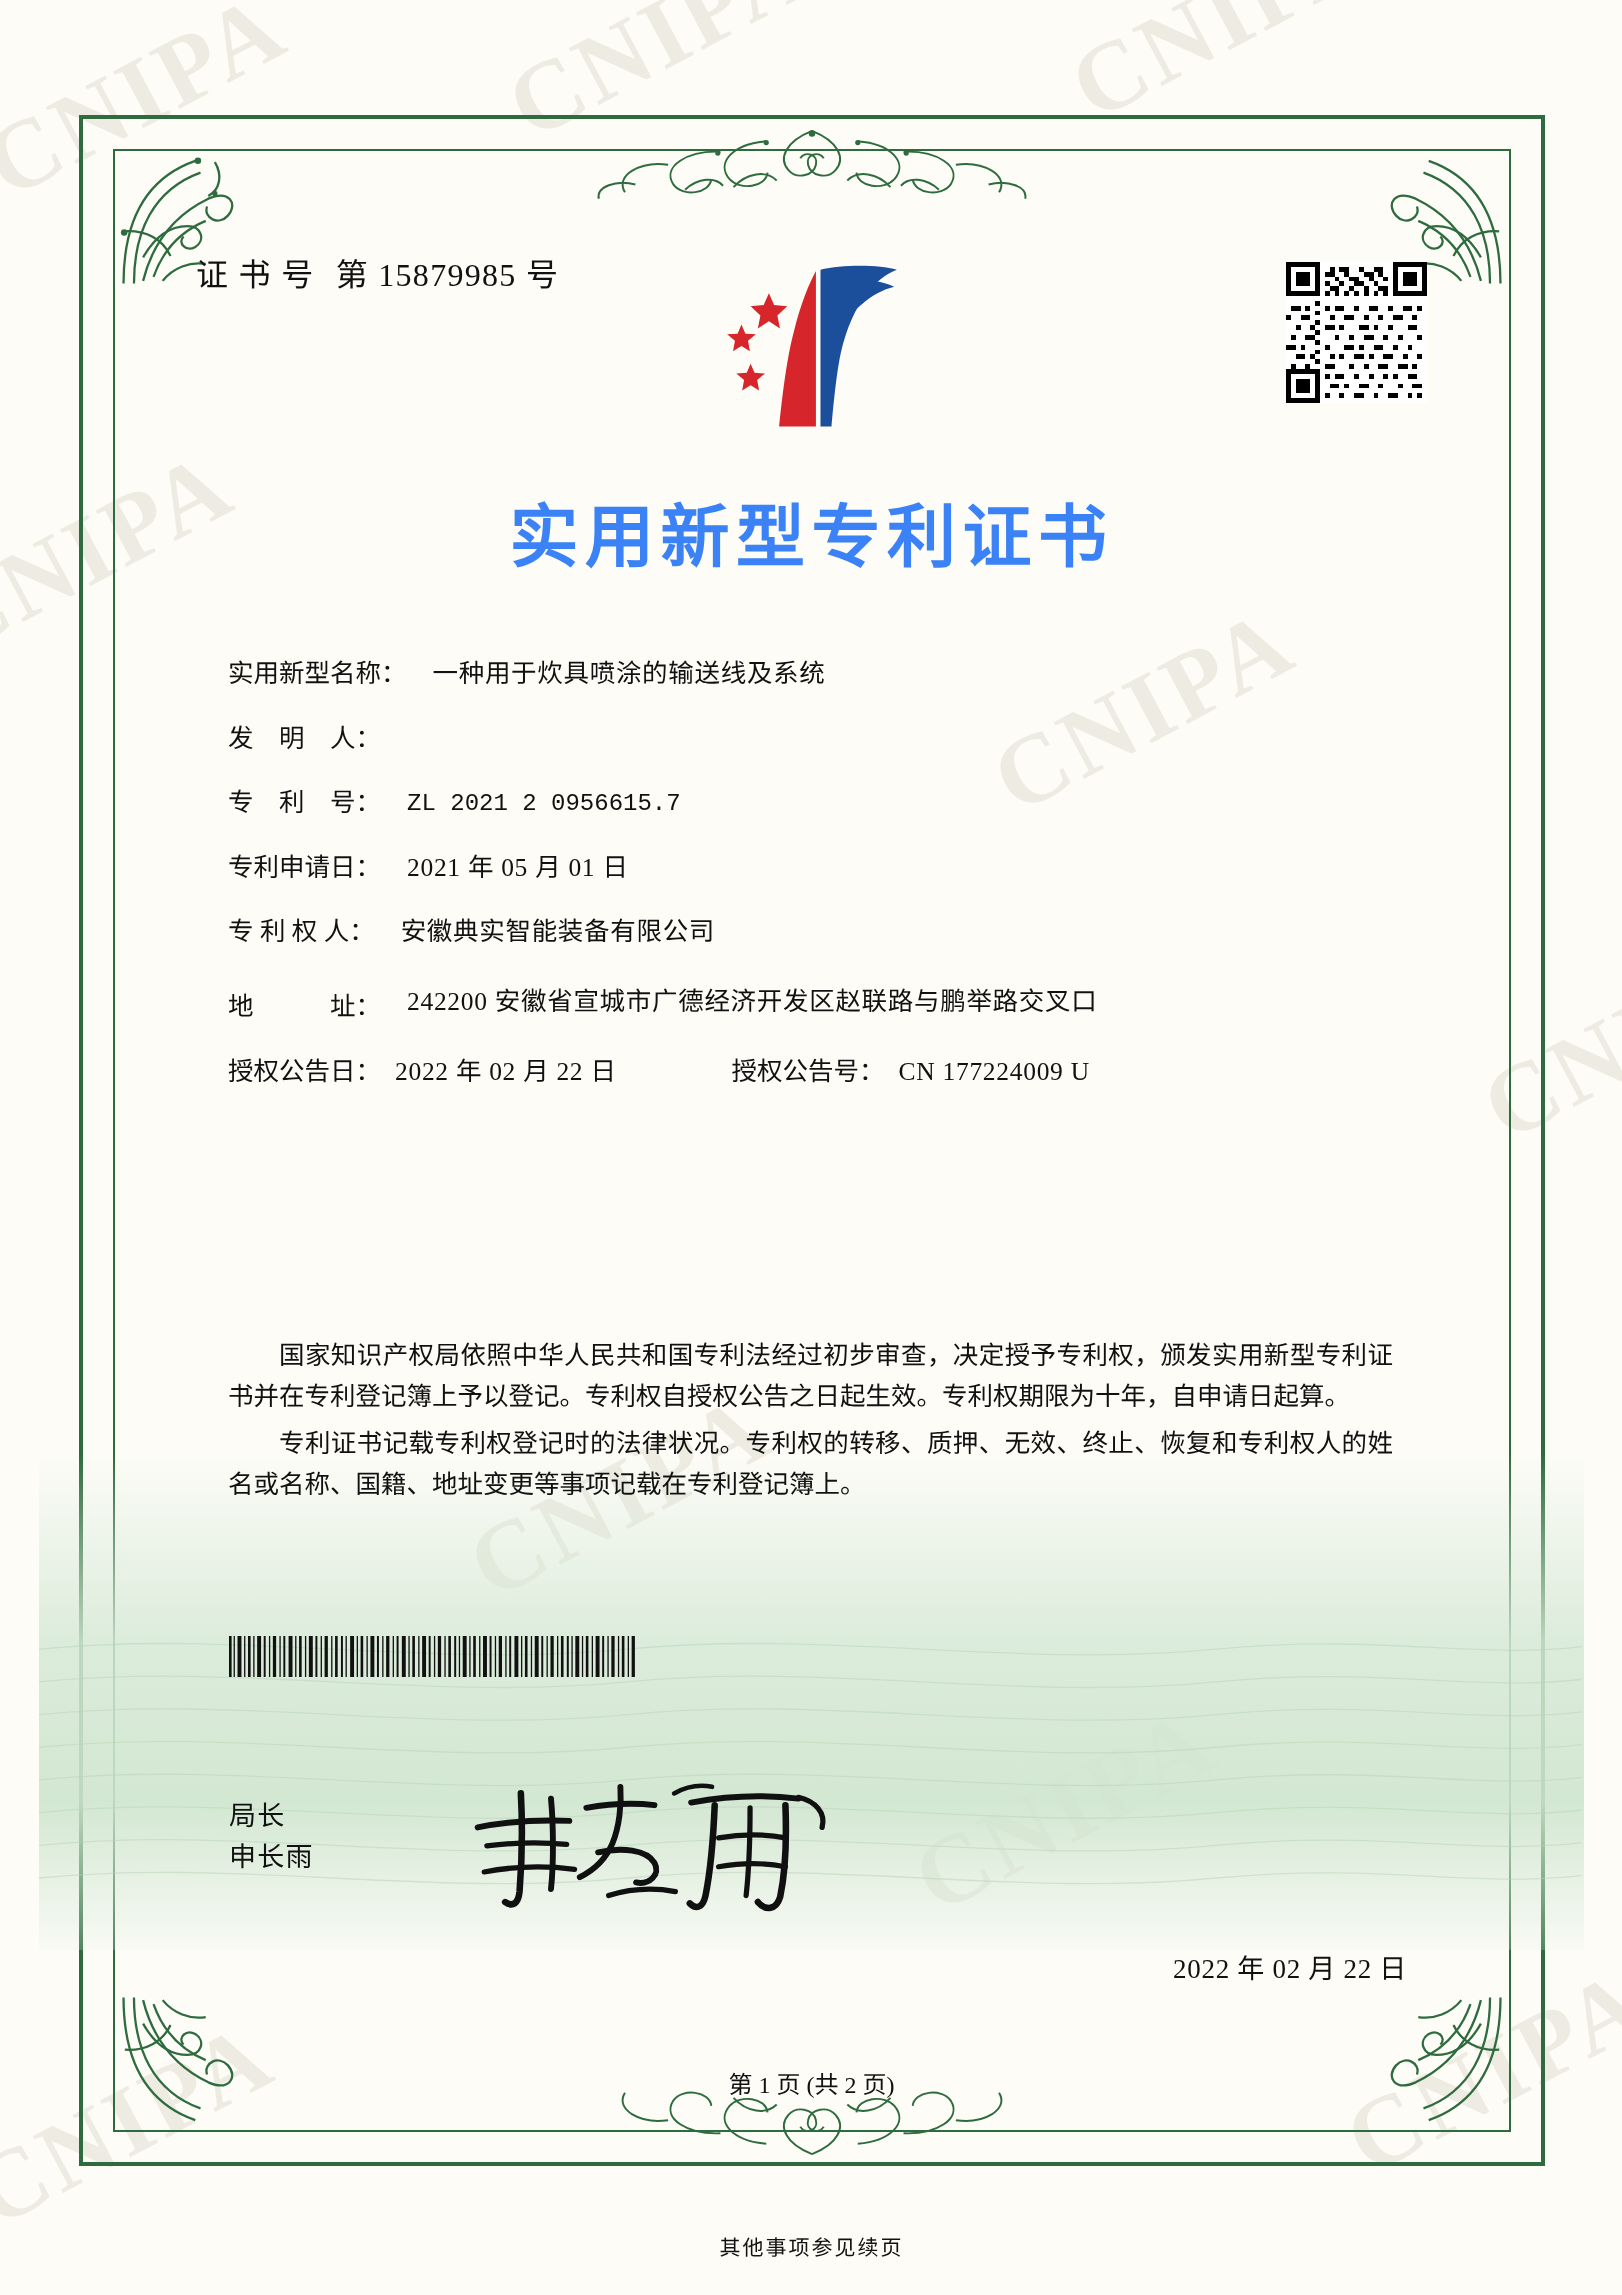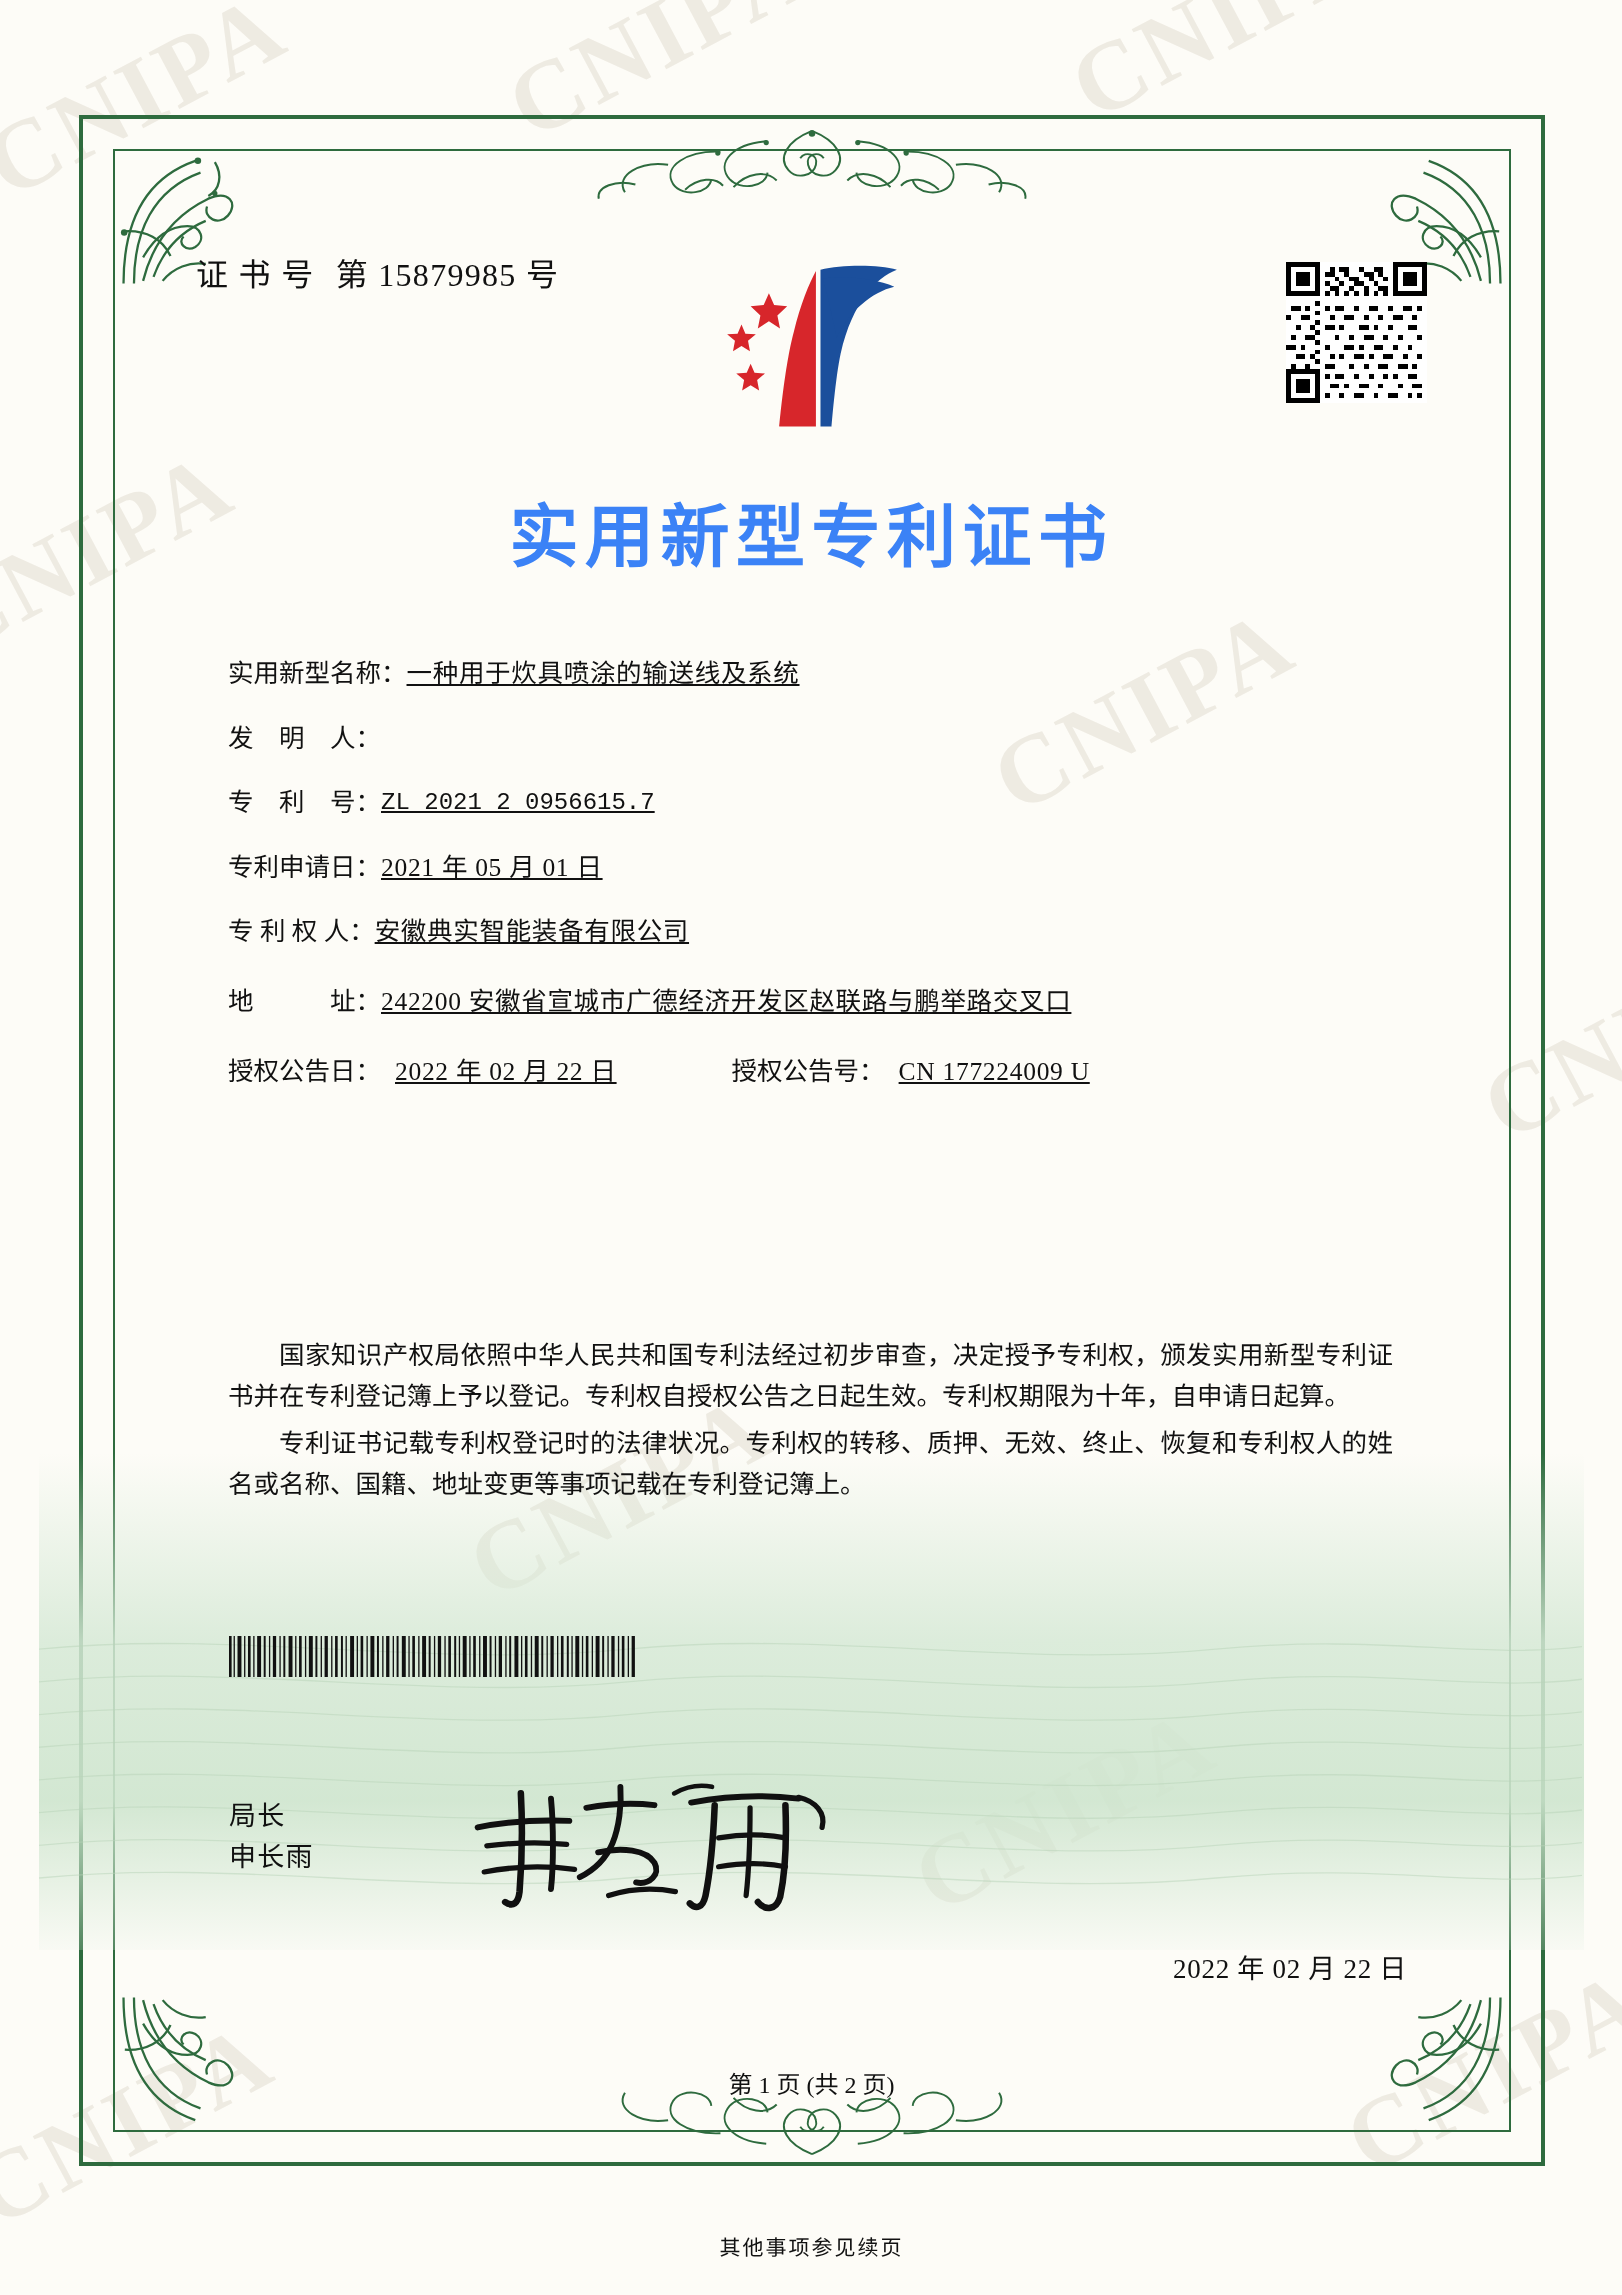--- a/index.html
+++ b/index.html
@@ -163,31 +163,31 @@
     position: absolute;
     left: 228px;
     top: 661px;
     width: 1178px;
     font-size: 25.5px;
     color: #111;
     line-height: 1;
   }
   .field-row {
     display: flex;
-    align-items: center;
+    align-items: flex-end;
     margin-bottom: 39px;
+    gap: 26px;
   }
   .field-label {
     white-space: pre;
     flex: 0 0 auto;
   }
   .field-value {
     flex: 1 1 auto;
     letter-spacing: 0.7px;
-    text-decoration: underline;
   }
   .field-value.mono {
     font-family: "Liberation Mono", "DejaVu Sans Mono", monospace;
     font-size: 24px;
     letter-spacing: 0px;
   }
   .addr-wrap { max-width: 857px; line-height: 1.42; }
 
   .row-inline {
     display: flex;

